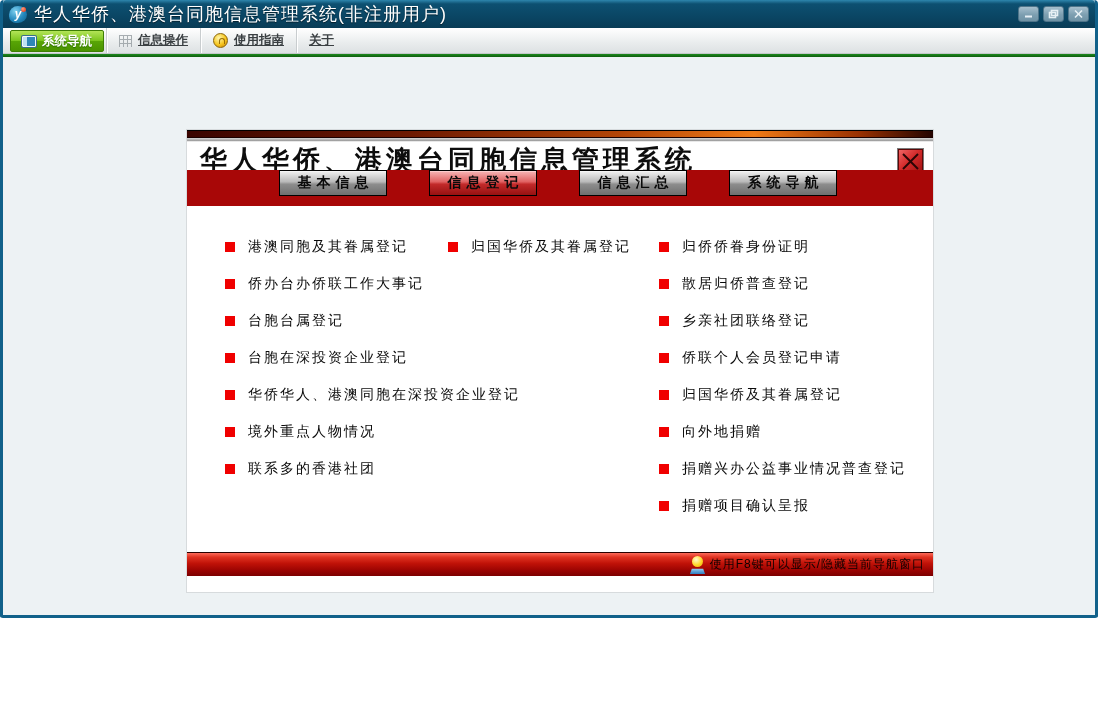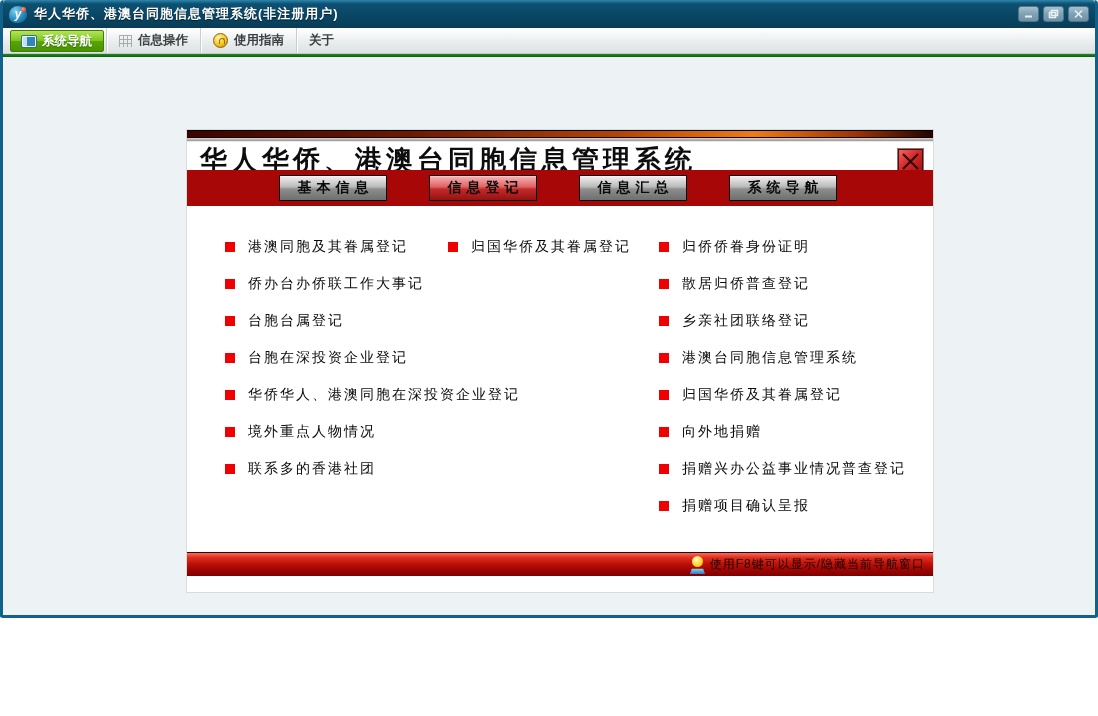--- a/index.html
+++ b/index.html
@@ -15,36 +15,36 @@
   .titlebar { position:relative; height:28px;
     background:linear-gradient(#2e86ad 0%, #0e central 0%, #0d5071 12%, #0a4563 60%, #093c56 100%);
     background:linear-gradient(#2e86ad 0%, #0d5071 14%, #0a4563 62%, #093c56 100%);
     border-radius:3px 3px 0 0; display:flex; align-items:center; padding:0 6px; }
   .app-icon { position:relative; width:18px; height:17px; border-radius:50% 50% 50% 40%;
     background:radial-gradient(circle at 35% 30%, #7dd0ef, #2387bc 55%, #115a82);
     color:#fff; font-size:12px; font-weight:bold; font-style:italic;
     display:flex; align-items:center; justify-content:center; margin-right:7px; flex:0 0 auto; }
   .app-icon .dot { position:absolute; right:1px; top:1px; width:5px; height:5px; border-radius:50%;
     background:radial-gradient(circle at 35% 35%, #ff9a7a, #d92b0f); }
-  .titlebar-text { color:#ffffff; font-size:13px; font-weight:bold; letter-spacing:1px;
+  .titlebar-text { color:#ffffff; font-size:18px; font-weight:normal; letter-spacing:1px;
     text-shadow:0 1px 1px rgba(0,0,0,.55); white-space:nowrap; }
   .win-controls { margin-left:auto; display:flex; gap:4px; }
   .win-btn { width:21px; height:16px; border-radius:3px; border:1px solid #4f758a;
     background:linear-gradient(#a6bfcd, #7d9fb1 55%, #6e92a5);
     display:flex; align-items:center; justify-content:center; cursor:default; }
   .win-btn svg { display:block; }
   .win-btn svg * { stroke:#e6f0f5; fill:none; stroke-width:1.6; }
   .win-btn svg .fillbar { fill:#e6f0f5; stroke:none; }
 
   
   .toolbar { height:26px; background:linear-gradient(#ffffff, #e9eced 60%, #dde1e3);
     display:flex; align-items:stretch; padding-left:5px; border-bottom:1px solid #c3c8ca; }
   .tab { display:flex; align-items:center; gap:6px; padding:0 12px; font-size:12.5px; font-weight:bold;
     color:#3a3f42; white-space:nowrap; position:relative; }
-  .tab.sep { border-left:1px solid #c9cdcf; box-shadow:inset 1px 0 0 #ffffff; }
+  .tab.sep { border-left:1px solid #c9cdcf; box-shadow:inset 1px 0 0 #ffffff;text-decoration:underline; }
   .tab.active { margin:2px 2px 1px 2px; padding:0 11px; border:1px solid #3e7e04; border-radius:2px;
     background:linear-gradient(#b3e458, #7cc51e 48%, #58a506 52%, #4a9300);
     color:#ffffff; text-shadow:0 1px 1px rgba(0,60,0,.5); }
   .icon-window { width:14px; height:11px; border:1px solid #f2f7fa; border-radius:1px;
     background:linear-gradient(90deg,#bfe2f2 0 4px, #2f86b8 4px);
     box-shadow:0 0 0 1px #39708c; }
   .icon-grid { width:13px; height:12px;
     background-image:linear-gradient(#9aa1a5 1px, transparent 1px),
                      linear-gradient(90deg,#9aa1a5 1px, transparent 1px);
     background-size:4px 4px; opacity:.85; }
@@ -70,21 +70,21 @@
   .dlg-title { display:block; font-size:27px; font-weight:bold; color:#0d0d0d; letter-spacing:4px;
     line-height:36px; white-space:nowrap; }
   .dlg-title-reflect { display:block; transform:scaleY(-1); opacity:.16; height:10px; overflow:hidden;
     font-size:27px; font-weight:bold; color:#000; letter-spacing:4px; line-height:3px; white-space:nowrap; }
   .dlg-close { position:absolute; right:9px; top:6px; width:27px; height:27px;
     border:1px solid #7a7a7a; box-shadow:inset 0 0 0 1px #5c0808;
     background:linear-gradient(135deg,#f26a6a 0%,#d42c2c 45%,#9c0f0f 100%);
     display:flex; align-items:center; justify-content:center; }
   .dlg-close svg line { stroke:#2a0505; stroke-width:2; }
 
-  .dlg-navbar { height:36px; background:#a80707; display:flex; align-items:center; gap:42px; padding-left:92px; }
+  .dlg-navbar { height:36px; background:#a80707; display:flex; gap:42px; padding-left:92px; }
   .nav-btn { width:108px; height:26px; border:1px solid #000; font-size:14px; font-weight:bold;
     letter-spacing:5px; color:#0a0a0a; display:flex; align-items:center; justify-content:center;
     padding-left:5px; background:linear-gradient(#f2f2f2,#b9b9b9 45%,#8d8d8d 55%,#6f6f6f);
     box-shadow:inset 0 1px 0 #ffffff66; cursor:default; white-space:nowrap; }
   .nav-btn.active { background:linear-gradient(#f7b6b6,#e06262 45%,#c22a2a 55%,#971111);
     box-shadow:inset 0 1px 0 #ffd9d9aa; }
 
   .dlg-content { position:relative; height:346px; background:#ffffff; }
   .menu-col { position:absolute; top:22px; }
   .menu-col.c1 { left:38px; }
@@ -225,21 +225,21 @@
             <div class="menu-item">
                 <span class="bullet"></span>
                 <span class="mi-label">散居归侨普查登记</span>
               </div>
             <div class="menu-item">
                 <span class="bullet"></span>
                 <span class="mi-label">乡亲社团联络登记</span>
               </div>
             <div class="menu-item">
                 <span class="bullet"></span>
-                <span class="mi-label">港澳台同胞信息管理系统</span>
+                <span class="mi-label">侨联个人会员登记申请</span>
               </div>
             <div class="menu-item">
                 <span class="bullet"></span>
                 <span class="mi-label">归国华侨及其眷属登记</span>
               </div>
             <div class="menu-item">
                 <span class="bullet"></span>
                 <span class="mi-label">向外地捐赠</span>
               </div>
             <div class="menu-item">

